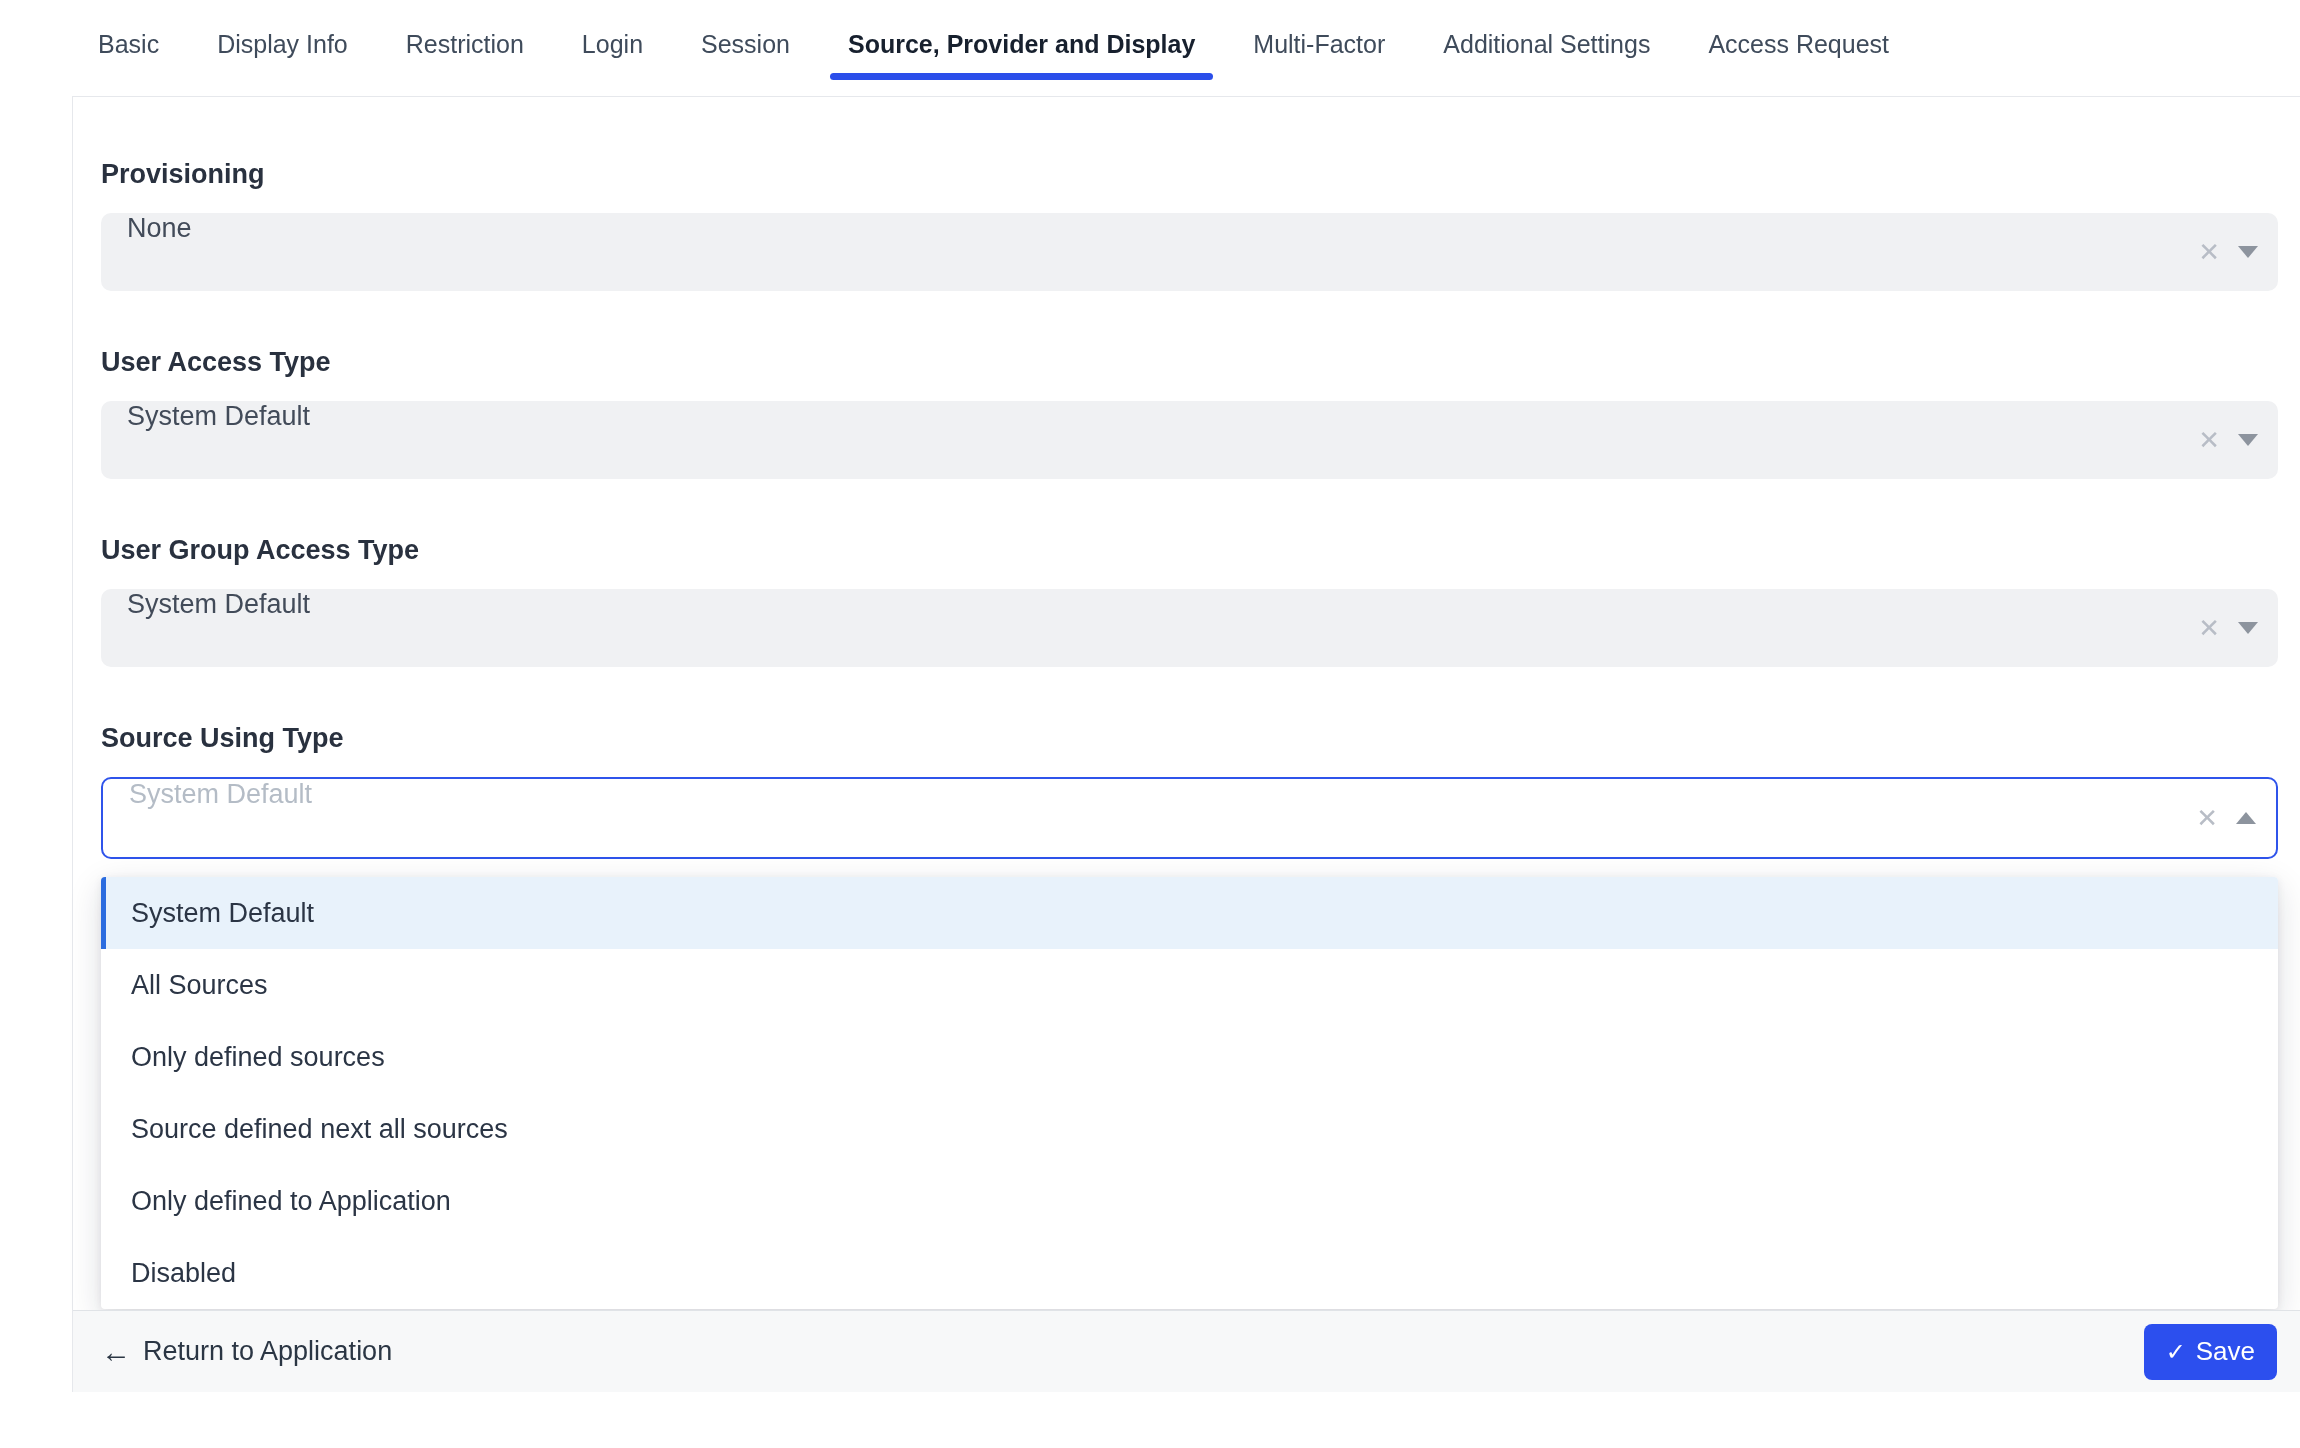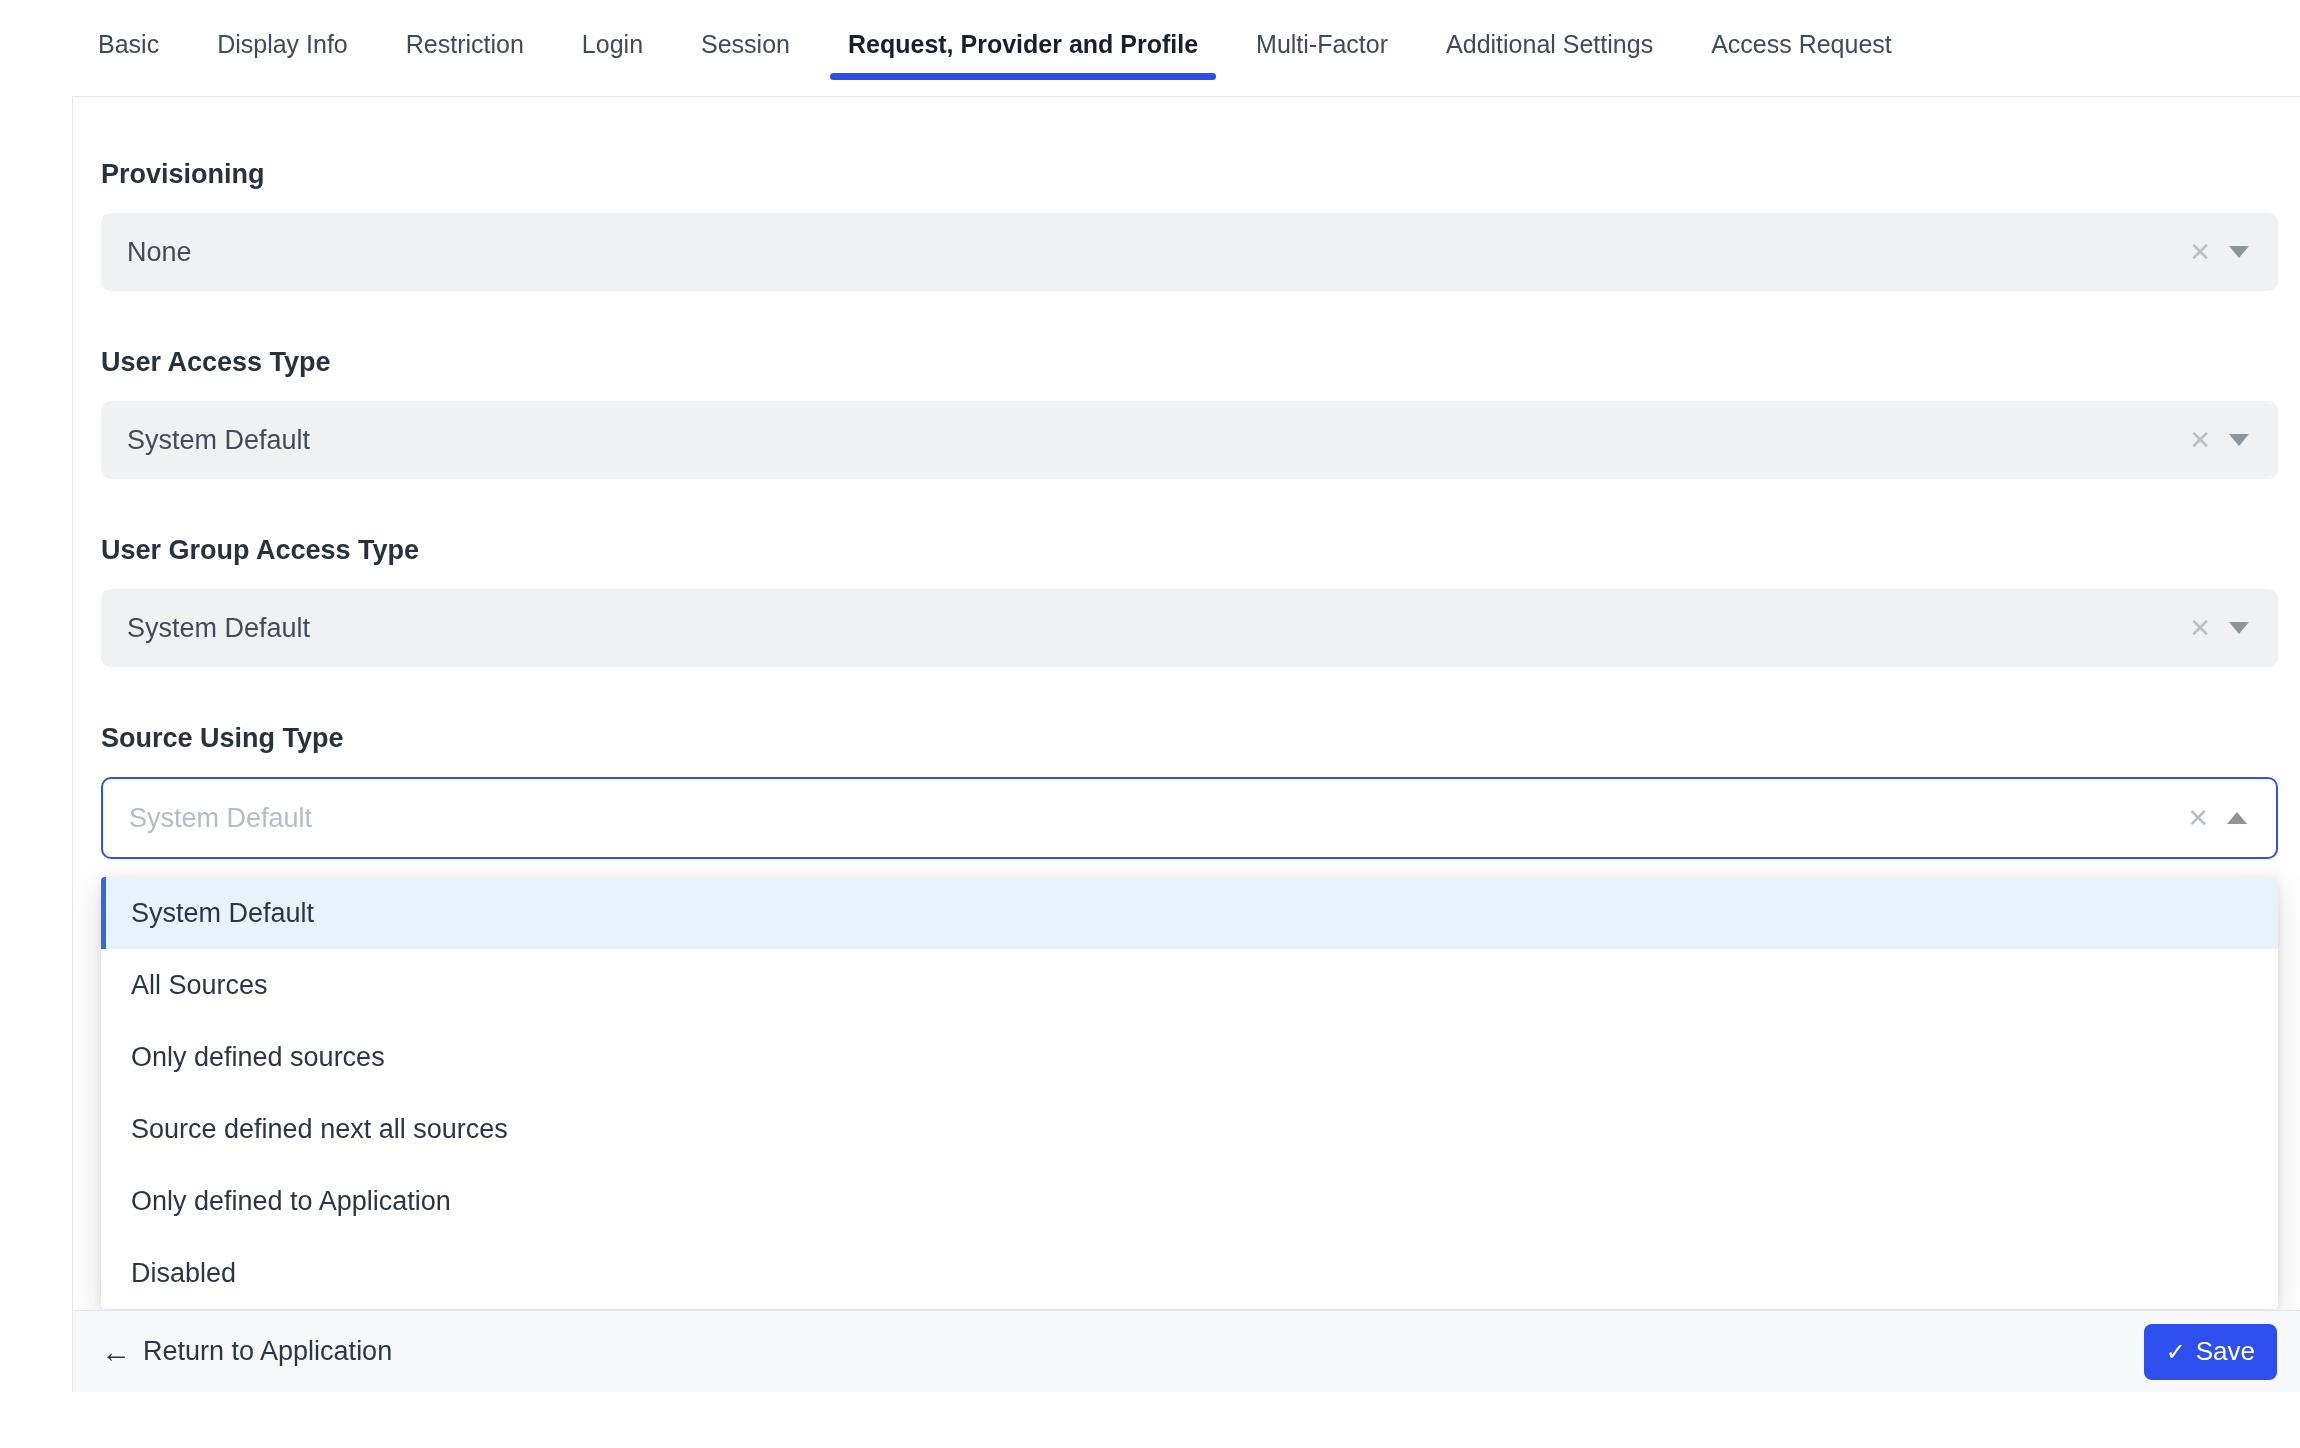--- a/index.html
+++ b/index.html
@@ -18,21 +18,21 @@
   
   .main { margin-left:72px; border-left:1px solid #e6e8ec; border-top:1px solid #e6e8ec;
     height:1296px; display:flex; flex-direction:column;margin-top:16px; }
   .content { flex:1; padding:0 22px 0 28px; }
 
   .form-group { margin-top:56px; }
   .form-group.first { margin-top:62px; }
   .field-label { font-size:27px; font-weight:600; color:#29313f; margin-bottom:23px; }
 
   .select-field { height:78px; background:#f0f1f3; border-radius:10px;
-    display:flex; align-items:center; padding:0 29px 0 26px; cursor:pointer; }
+    display:flex; padding:0 20px 0 26px; cursor:pointer; }
   .select-field .field-value { flex:1; font-size:27px; color:#424b59; }
   .select-field.open { background:#ffffff; border:2px solid #2f54eb; height:82px; }
   .select-field.open .field-placeholder { flex:1; font-size:27px; color:#b4bcc6; }
 
   .field-icons { display:flex; align-items:center; gap:18px; }
   .clear-x { font-size:26px; color:#b8bdc6; line-height:1; cursor:pointer; }
   .caret { width:0; height:0; border-left:10px solid transparent;
     border-right:10px solid transparent; cursor:pointer; }
   .caret.down { border-top:12px solid #8d949e; }
   .caret.up { border-bottom:12px solid #8d949e; }
@@ -61,21 +61,21 @@
 </head>
 <body>
 
 <div class="tabbar">
   <div class="tab-row">
     <div class="tab">Basic</div>
     <div class="tab">Display Info</div>
     <div class="tab">Restriction</div>
     <div class="tab">Login</div>
     <div class="tab">Session</div>
-    <div class="tab active">Request, Provider and Profile</div>
+    <div class="tab active">Source, Provider and Display</div>
     <div class="tab">Multi-Factor</div>
     <div class="tab">Additional Settings</div>
     <div class="tab">Access Request</div>
   </div>
 </div>
 
 <div class="main">
   <div class="content">
 
     <div class="form-group first">

